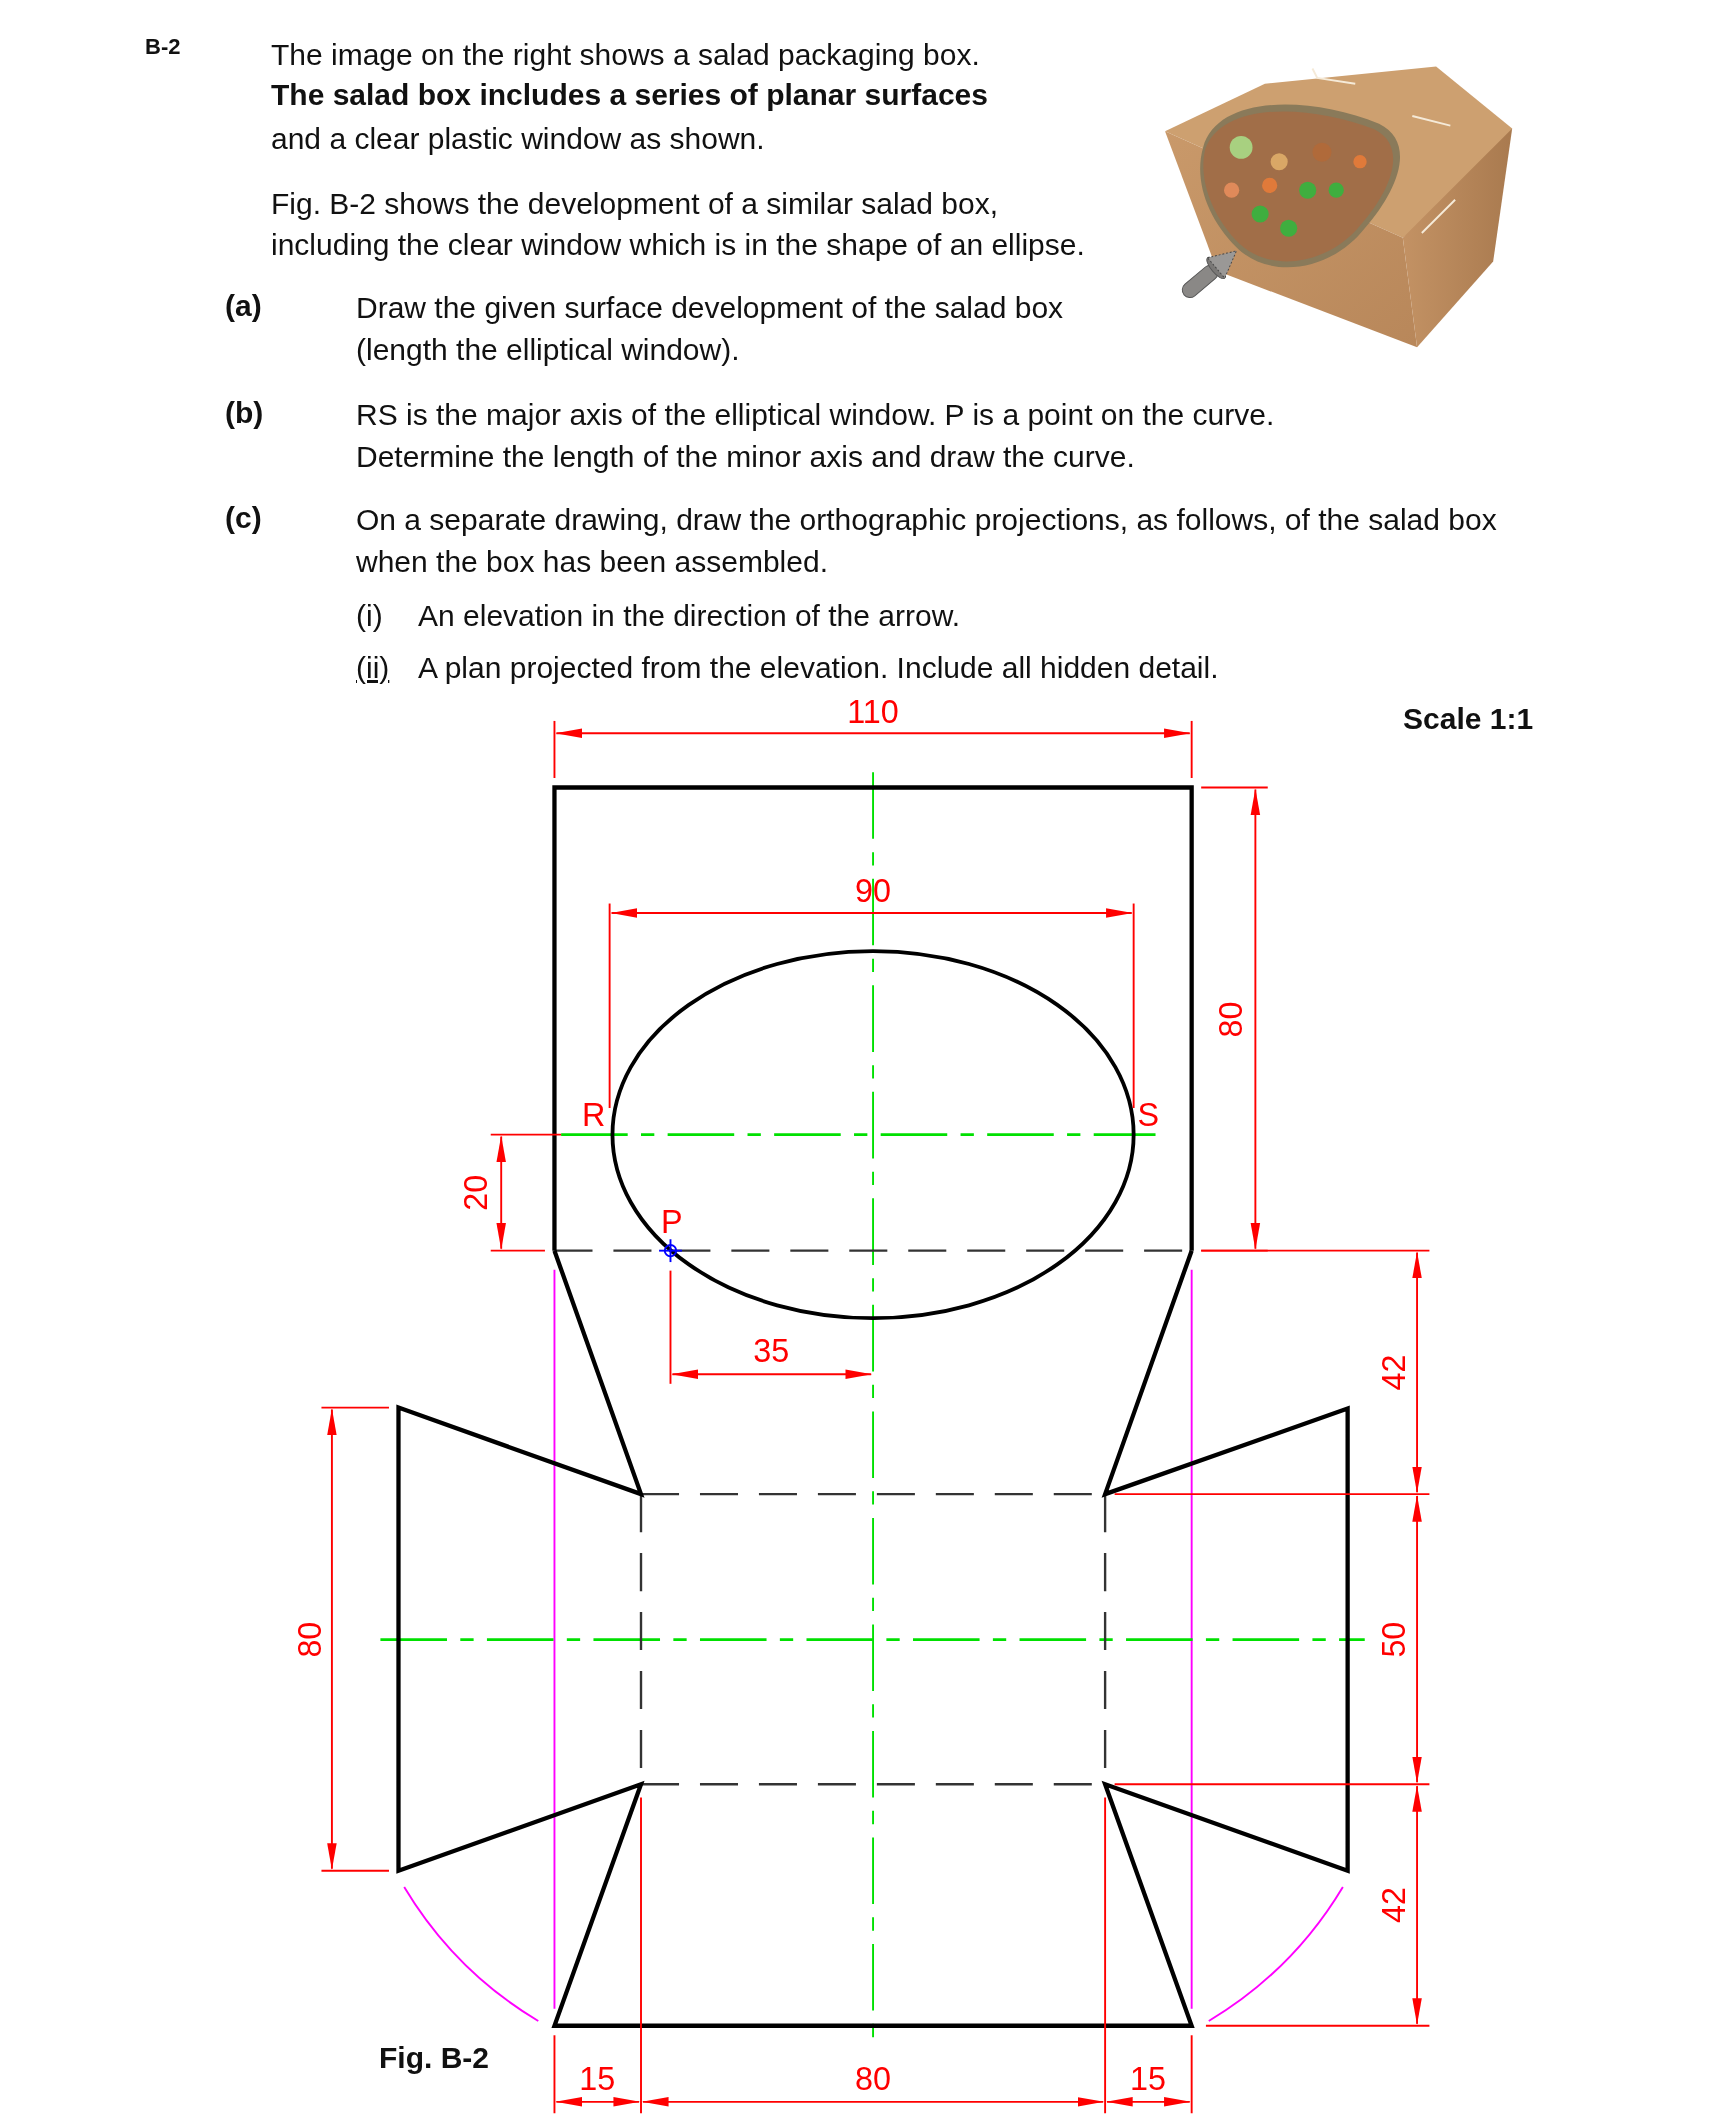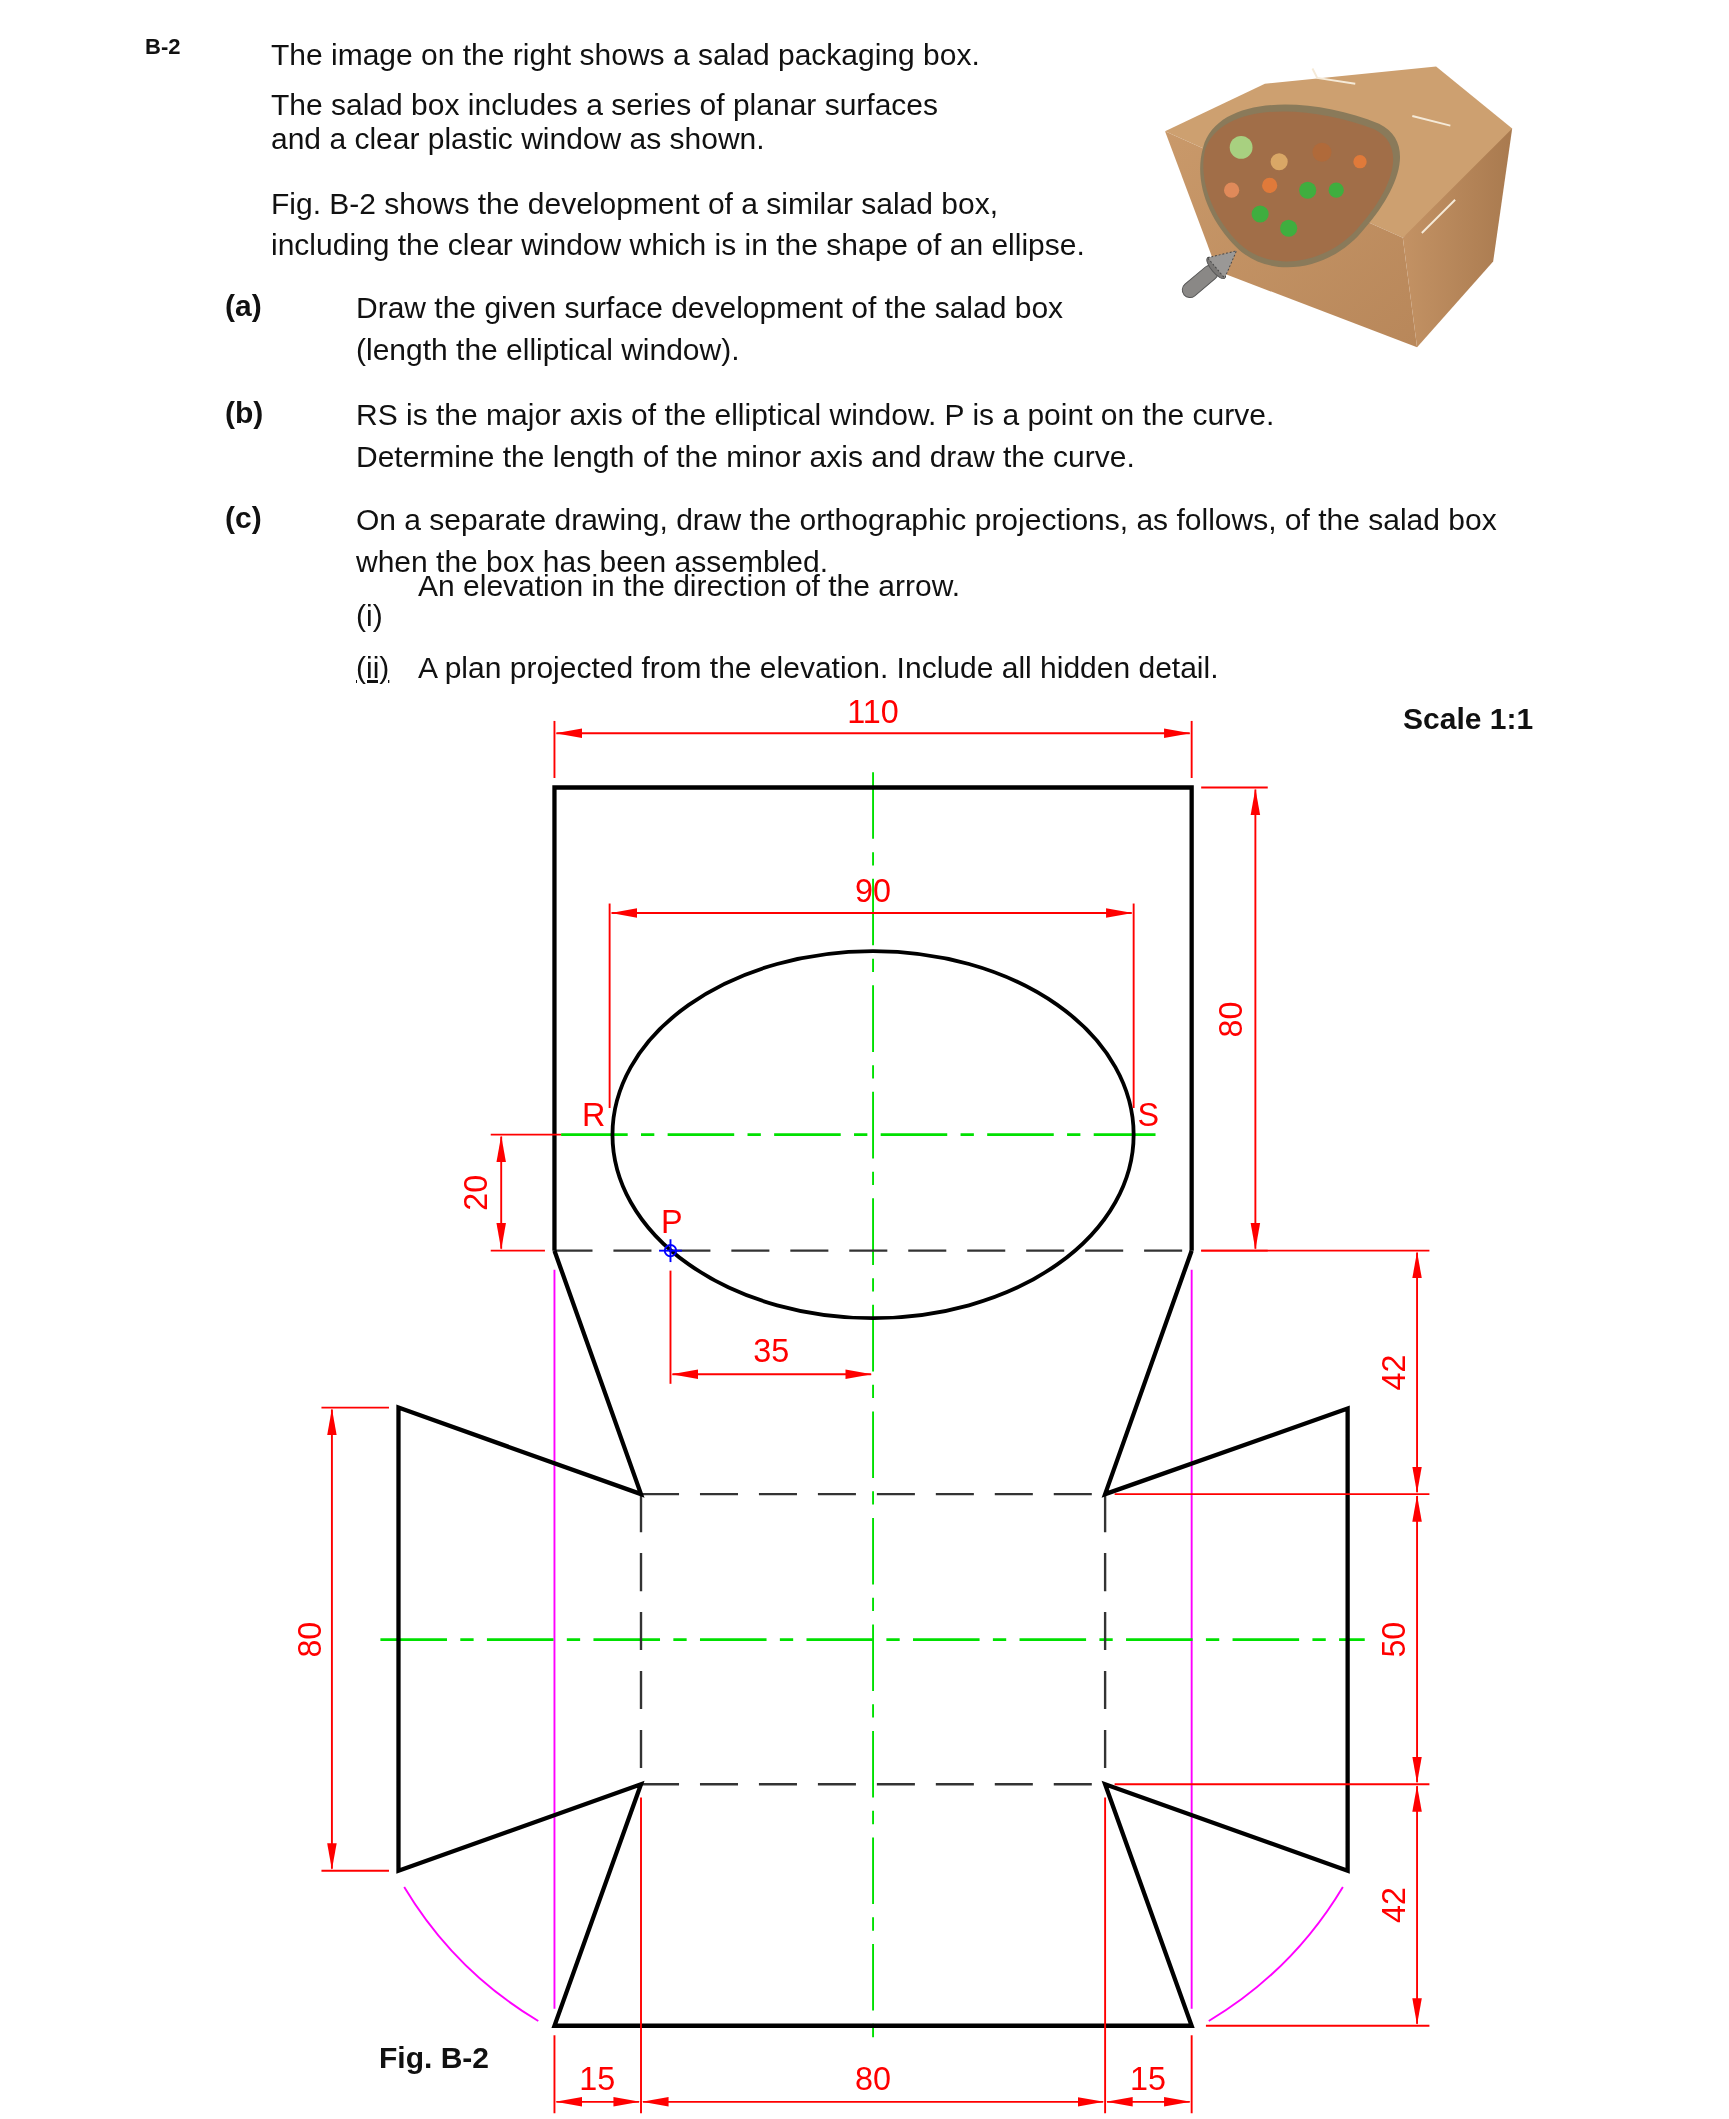--- a/index.html
+++ b/index.html
@@ -13,39 +13,39 @@
   svg.drawing { position: absolute; left: 0; top: 0; }
   .dimtxt { font-family: "Liberation Sans", sans-serif; font-size: 34px; fill: #ff0000; }
   .scale { position: absolute; left: 1403px; top: 702px; font-size: 30px; font-weight: bold; text-align: right; }
   .figlabel { position: absolute; left: 379px; top: 2041px; font-size: 30px; font-weight: bold; }
 </style>
 </head>
 <body>
 
 <div class="qnum">B-2</div>
 <div class="txt" style="left:225px; top:34px;">The image on the right shows a salad packaging box.</div>
-<div class="txt" style="left:225px; top:84px;">The salad box includes a series of planar surfaces</div>
+<div class="txt" style="left:225px; top:74px;font-weight:bold;">The salad box includes a series of planar surfaces</div>
 <div class="txt" style="left:225px; top:118px;text-align:right;">and a clear plastic window as shown.</div>
 
 <div class="txt" style="left:225px; top:183px;">Fig. B-2 shows the development of a similar salad box,</div>
 <div class="txt" style="left:225px; top:224px;">including the clear window which is in the shape of an ellipse.</div>
 
 <div class="part" style="left:225px; top:289px;">(a)</div>
 <div class="txt" style="left:310px; top:287px;">Draw the given surface development of the salad box</div>
 <div class="txt" style="left:310px; top:329px;">(length the elliptical window).</div>
 
 <div class="part" style="left:225px; top:396px;">(b)</div>
 <div class="txt" style="left:310px; top:394px;"><span class="bold">RS</span><span> is the major axis of the elliptical window.  </span><span class="bold">P</span><span> is a point on the curve.</span></div>
 <div class="txt" style="left:310px; top:436px;">Determine the length of the minor axis and draw the curve.</div>
 
 <div class="part" style="left:225px; top:501px;">(c)</div>
 <div class="txt" style="left:310px; top:499px;">On a separate drawing, draw the orthographic projections, as follows, of the salad box</div>
 <div class="txt" style="left:310px; top:541px;">when the box has been assembled.</div>
 <div class="txt" style="left:310px; top:595px;">(i)</div>
-<div class="txt" style="left:372px; top:565px;">An elevation in the direction of the arrow.</div>
+<div class="txt" style="left:372px; top:595px;">An elevation in the direction of the arrow.</div>
 <div class="txt" style="left:310px; top:647px;text-decoration:underline;">(ii)</div>
 <div class="txt" style="left:372px; top:647px;">A plan projected from the elevation.  Include all hidden detail.</div>
 
 <svg class="photo" viewBox="0 0 470 330" width="447" height="314">
   <defs>
     <linearGradient id="kraftFront" x1="0" y1="0" x2="1" y2="1">
       <stop offset="0" stop-color="#c9996a"></stop>
       <stop offset="1" stop-color="#b8875a"></stop>
     </linearGradient>
     <linearGradient id="kraftSide" x1="0" y1="0" x2="1" y2="0">

